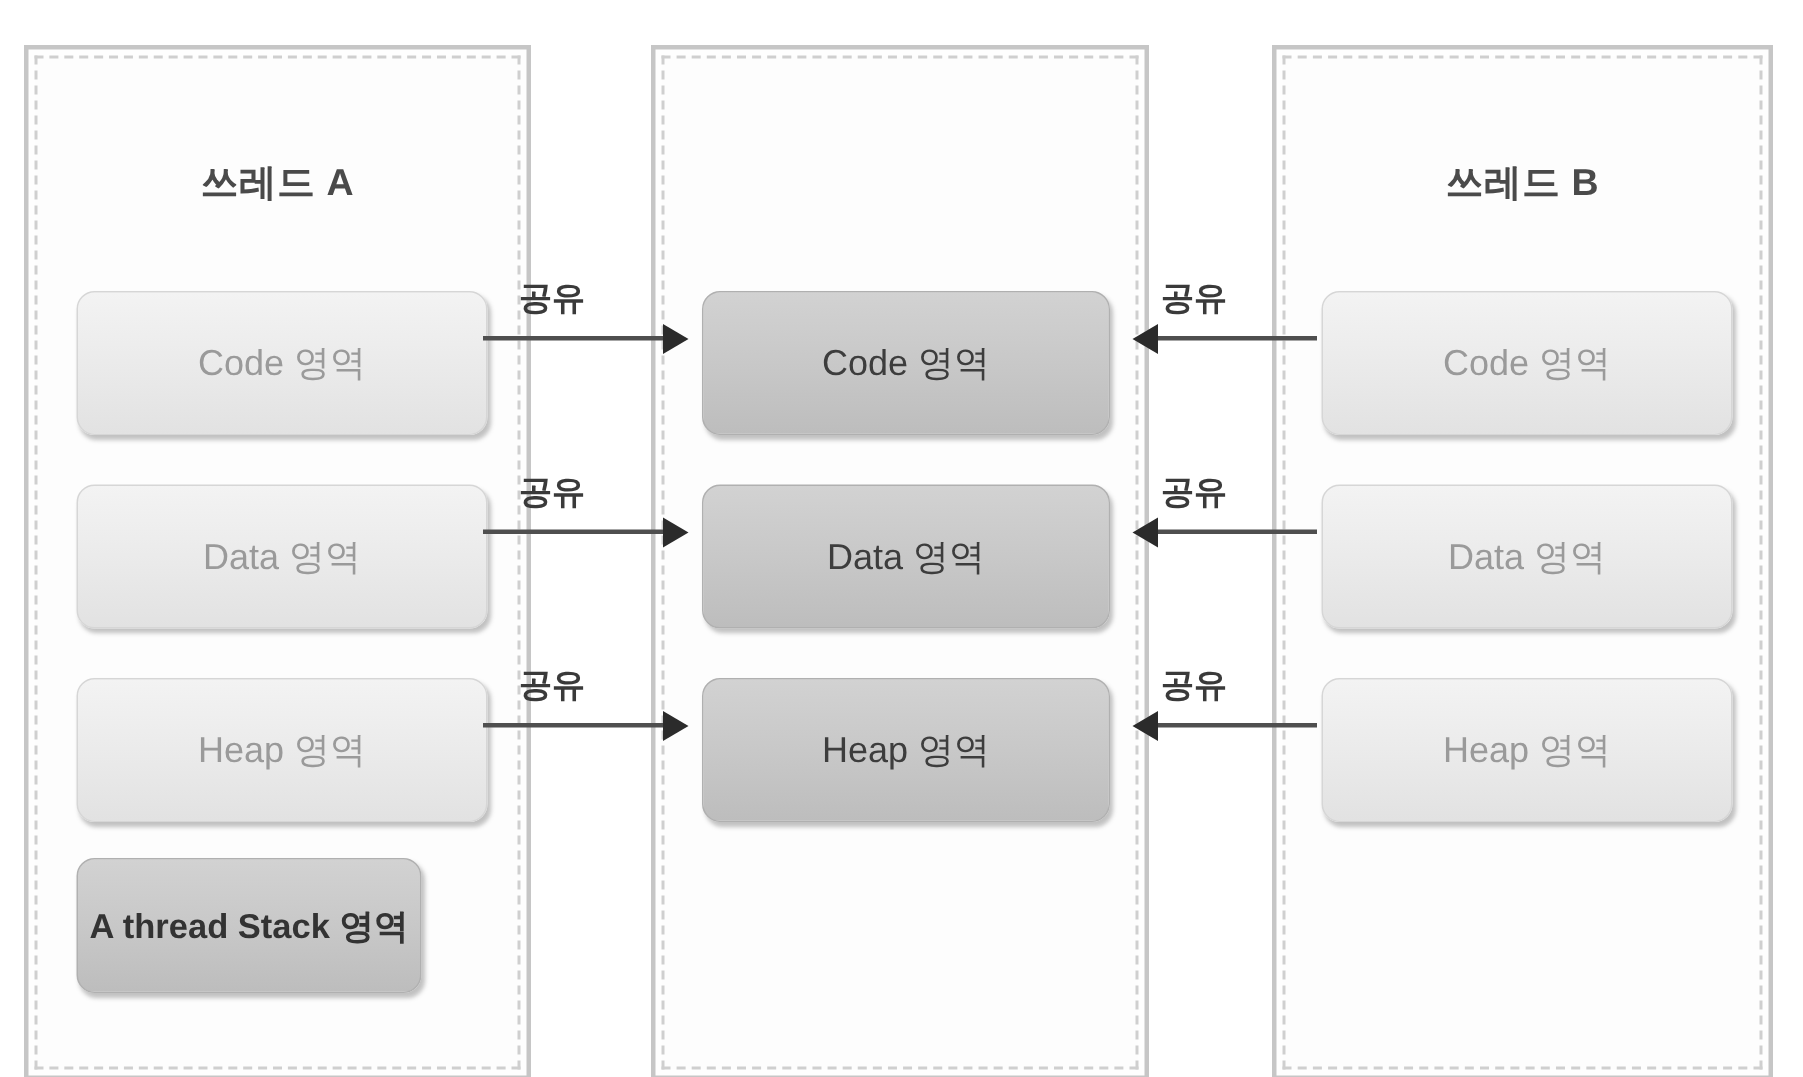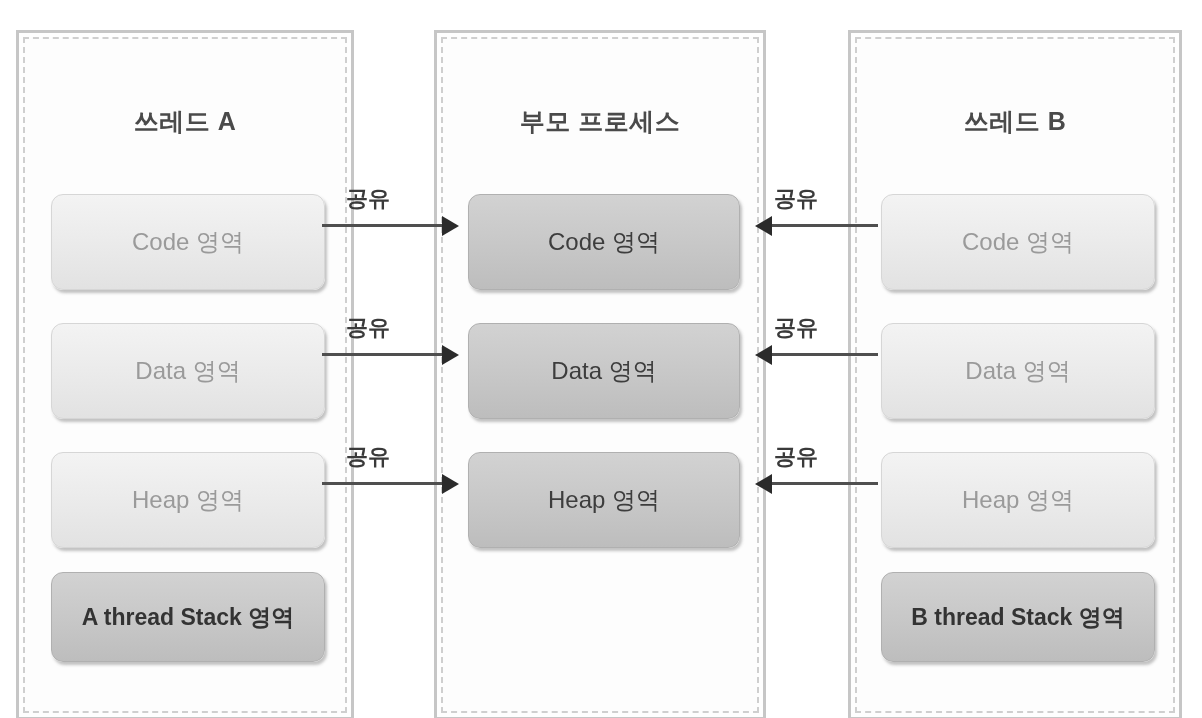--- a/index.html
+++ b/index.html
@@ -122,46 +122,44 @@
   <div class="panel" style="left:16px; top:14px; width:338px; height:690px;">
     <div class="panel-inner"></div>
     <div class="panel-title">쓰레드 A</div>
 
     <div class="region light" style="left:32px; top:161px; width:274px; height:96px;">Code 영역</div>
 
     <div class="region light" style="left:32px; top:290px; width:274px; height:96px;">Data 영역</div>
 
     <div class="region light" style="left:32px; top:419px; width:274px; height:96px;">Heap 영역</div>
 
-    <div class="region mid stack-strong" style="left:32px; top:539px; width:274px; height:90px;">A thread Stack 영역</div>
+    <div class="region mid stack-strong" style="left:32px; top:539px; width:230px; height:90px;">A thread Stack 영역</div>
   </div>
 
   <div class="panel" style="left:434px; top:14px; width:332px; height:690px;">
     <div class="panel-inner"></div>
-    <div class="panel-title">부모 프로세스</div>
 
     <div class="region mid mid-plain" style="left:31px; top:161px; width:272px; height:96px;">Code 영역</div>
 
     <div class="region mid mid-plain" style="left:31px; top:290px; width:272px; height:96px;">Data 영역</div>
 
     <div class="region mid mid-plain" style="left:31px; top:419px; width:272px; height:96px;">Heap 영역</div>
 
   </div>
 
   <div class="panel" style="left:848px; top:14px; width:334px; height:690px;">
     <div class="panel-inner"></div>
     <div class="panel-title">쓰레드 B</div>
 
     <div class="region light" style="left:30px; top:161px; width:274px; height:96px;">Code 영역</div>
 
     <div class="region light" style="left:30px; top:290px; width:274px; height:96px;">Data 영역</div>
 
     <div class="region light" style="left:30px; top:419px; width:274px; height:96px;">Heap 영역</div>
 
-    <div class="region mid stack-strong" style="left:30px; top:539px; width:274px; height:90px;">B thread Stack 영역</div>
   </div>
 
   <div class="conn" style="left:322px; top:208px; width:122px;"></div>
   <div class="arrowhead right" style="left:442px; top:200px;"></div>
   <div class="share-label" style="left:346px; top:168px; width:80px;">공유</div>
 
   <div class="conn" style="left:322px; top:337px; width:122px;"></div>
   <div class="arrowhead right" style="left:442px; top:329px;"></div>
   <div class="share-label" style="left:346px; top:297px; width:80px;">공유</div>
 

